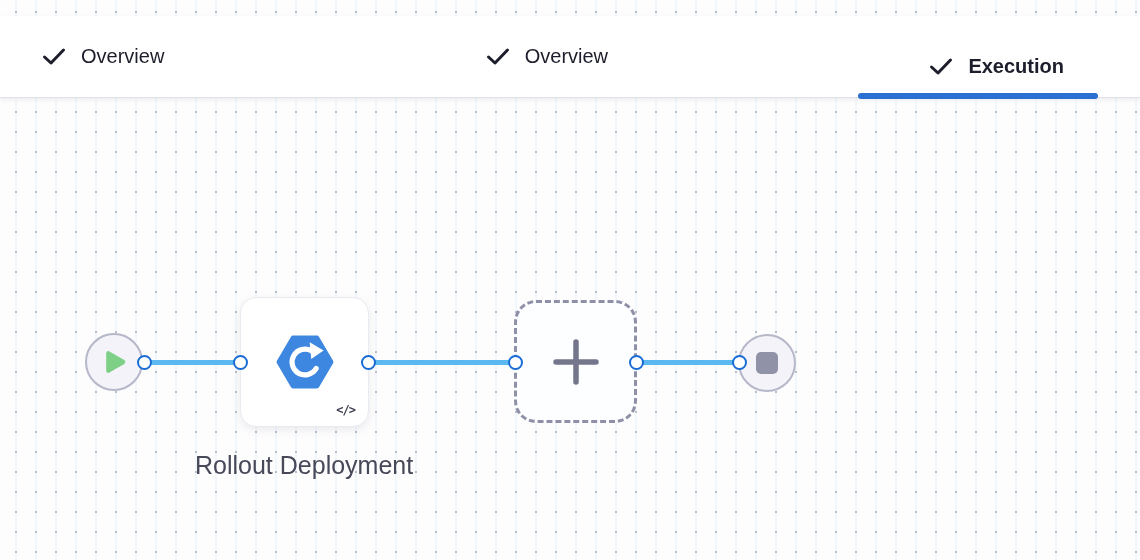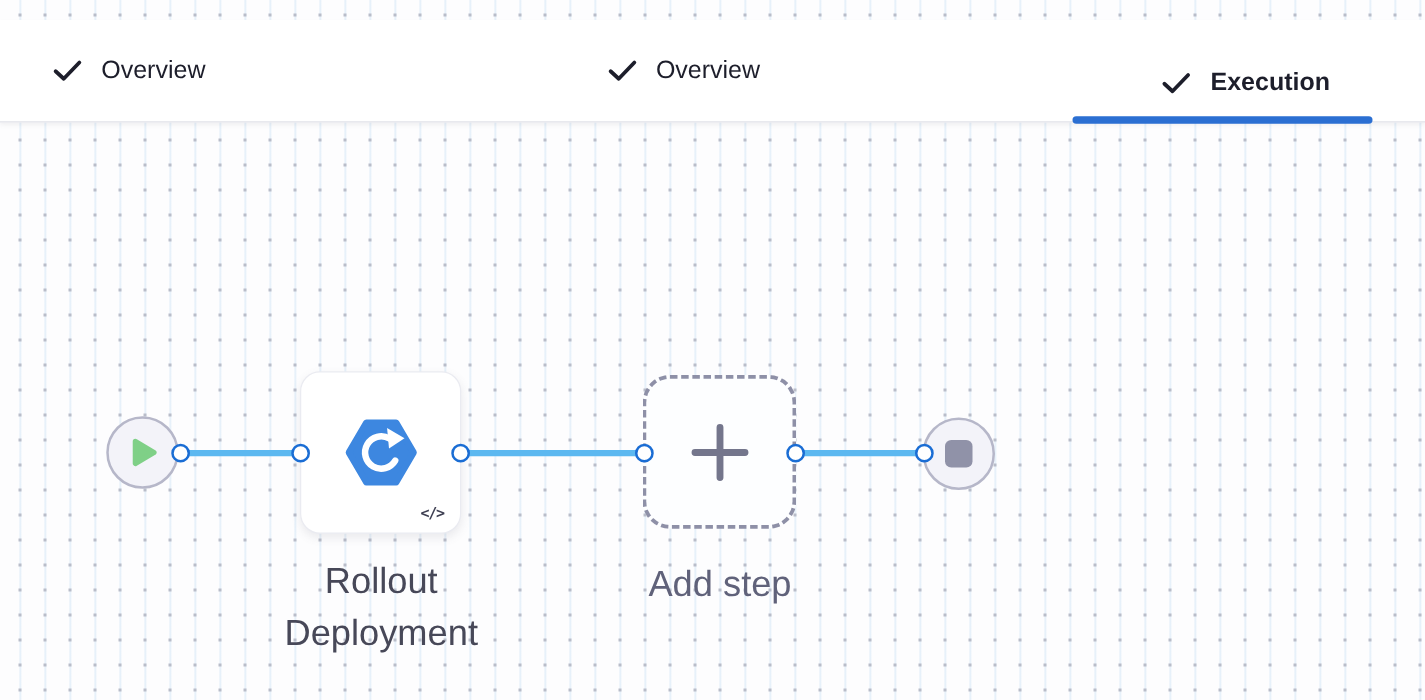--- a/index.html
+++ b/index.html
@@ -72,21 +72,21 @@
     font-size:12px; font-weight:700; color:#3e3f52; letter-spacing:-1px;
   }
   .add-node {
     position:absolute; left:514px; top:300px; width:123px; height:123px;
     background:#fdfeff; border:3.5px dashed #8e90a7; border-radius:22px;
     display:flex; align-items:center; justify-content:center;
     cursor:pointer; z-index:2;
   }
 
   .node-label {
-    position:absolute; text-align:center; font-size:29px; line-height:42px;
+    position:absolute; text-align:left; font-size:25px; line-height:42px;
     z-index:3;
   }
   #step-label { left:195px; top:444px; width:220px; color:#474858; }
   #add-label  { left:466px; top:447px; width:220px; color:#60627a; }
 </style>
 </head>
 <body>
 
 <div class="canvas">
 
@@ -126,21 +126,20 @@
   </div>
 
   <div class="port" style="left:137px;"></div>
   <div class="port" style="left:233px;"></div>
   <div class="port" style="left:361px;"></div>
   <div class="port" style="left:508px;"></div>
   <div class="port" style="left:629px;"></div>
   <div class="port" style="left:732px;"></div>
 
   <div class="node-label" id="step-label">Rollout Deployment</div>
-  <div class="node-label" id="add-label">Add step</div>
 </div>
 
 <header class="tabbar">
   <div class="tab">
     <span class="chk">
       <svg width="24" height="19" viewBox="0 0 24 18">
           <path d="M2.5 9.5 L9 15.5 L21.5 2.5" fill="none" stroke="#1d1e2b" stroke-width="3" stroke-linecap="round" stroke-linejoin="round"></path>
         </svg>
     </span>
     <span>Overview</span>

